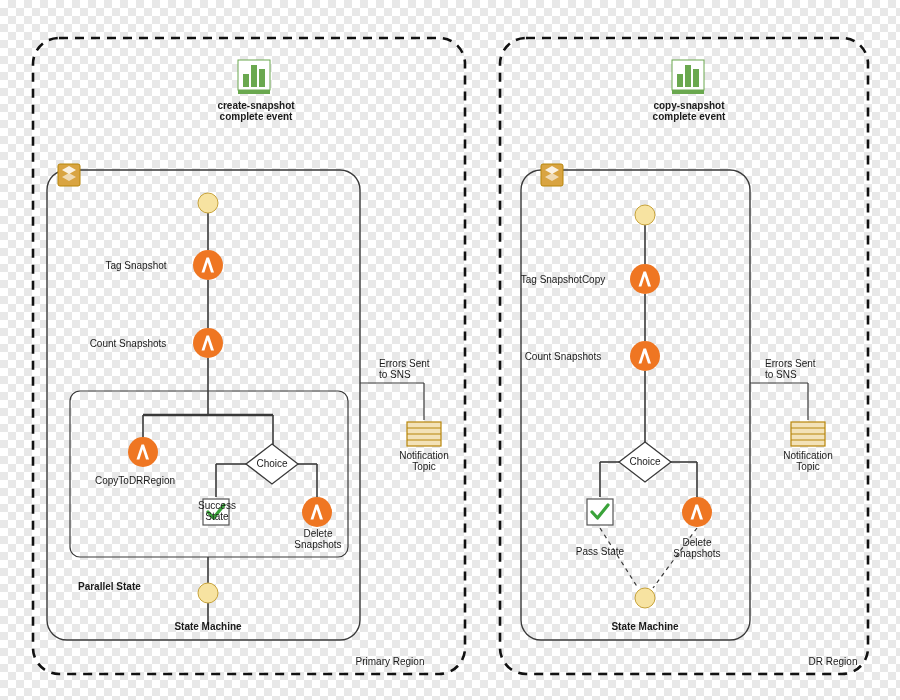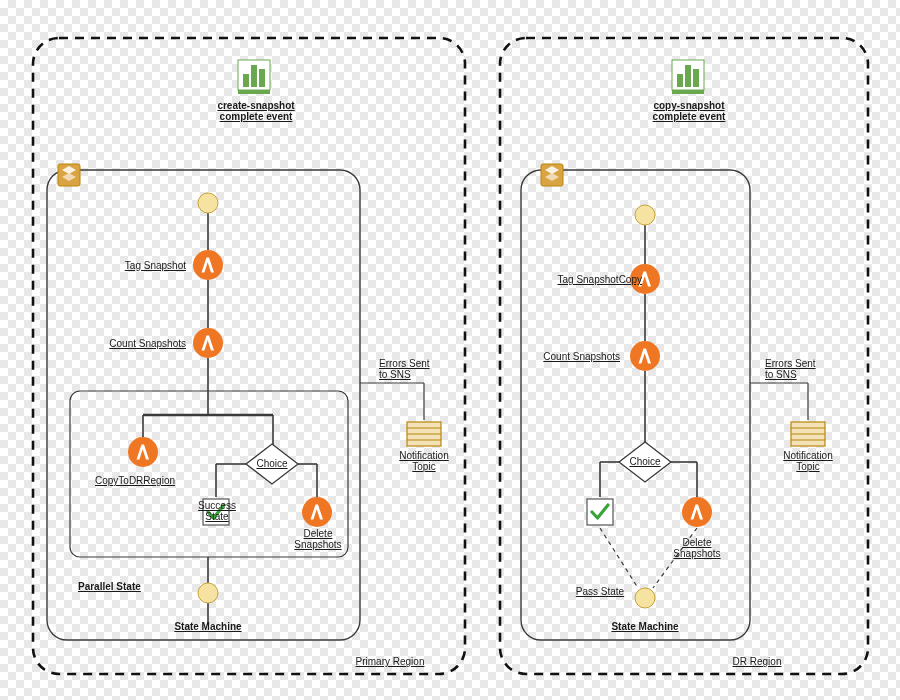--- a/index.html
+++ b/index.html
@@ -18,24 +18,23 @@
   svg.layer{position:absolute;left:0;top:0;width:900px;height:700px;}
   .lbl{
     position:absolute;
     font-family:"Liberation Sans",sans-serif;
     font-size:10px;
     color:#1a1a1a;
     line-height:11px;
     text-align:center;
     white-space:pre-line;
     pointer-events:none;
-    text-decoration:underline;
   }
   .lbl.bold{font-weight:bold;}
-  .lbl.right{text-align:right;}
+  .lbl.right{}
   .lbl.left{text-align:left;}
 </style>
 </head>
 <body>
 
 <div id="stage">
 
   <svg class="layer" viewBox="0 0 900 700">
     <defs>
 
@@ -229,34 +228,34 @@
 to SNS</div>
 
   <div class="lbl" style="left:384px;top:450px;width:80px;">Notification
 Topic</div>
 
   <div class="lbl" style="left:342px;top:656px;width:96px;">Primary Region</div>
 
   <div class="lbl bold" style="left:630px;top:100px;width:118px;">copy-snapshot
 complete event</div>
 
-  <div class="lbl right" style="left:528px;top:274px;width:114px;">Tag SnapshotCopy</div>
+  <div class="lbl right" style="left:506px;top:274px;width:114px;">Tag SnapshotCopy</div>
 
   <div class="lbl right" style="left:506px;top:351px;width:114px;">Count Snapshots</div>
 
   <div class="lbl" style="left:614px;top:456px;width:62px;">Choice</div>
 
-  <div class="lbl" style="left:544px;top:546px;width:112px;margin-top:40px;">Pass State</div>
+  <div class="lbl" style="left:544px;top:546px;width:112px;">Pass State</div>
 
   <div class="lbl" style="left:666px;top:537px;width:62px;">Delete
 Snapshots</div>
 
   <div class="lbl bold" style="left:587px;top:621px;width:116px;">State Machine</div>
 
   <div class="lbl left" style="left:765px;top:358px;width:86px;">Errors Sent
 to SNS</div>
 
   <div class="lbl" style="left:768px;top:450px;width:80px;">Notification
 Topic</div>
 
-  <div class="lbl" style="left:722px;top:656px;width:70px;text-align:center;">DR Region</div>
+  <div class="lbl" style="left:798px;top:656px;width:70px;text-align:center;">DR Region</div>
 
 </div>
 
 </body></html>

